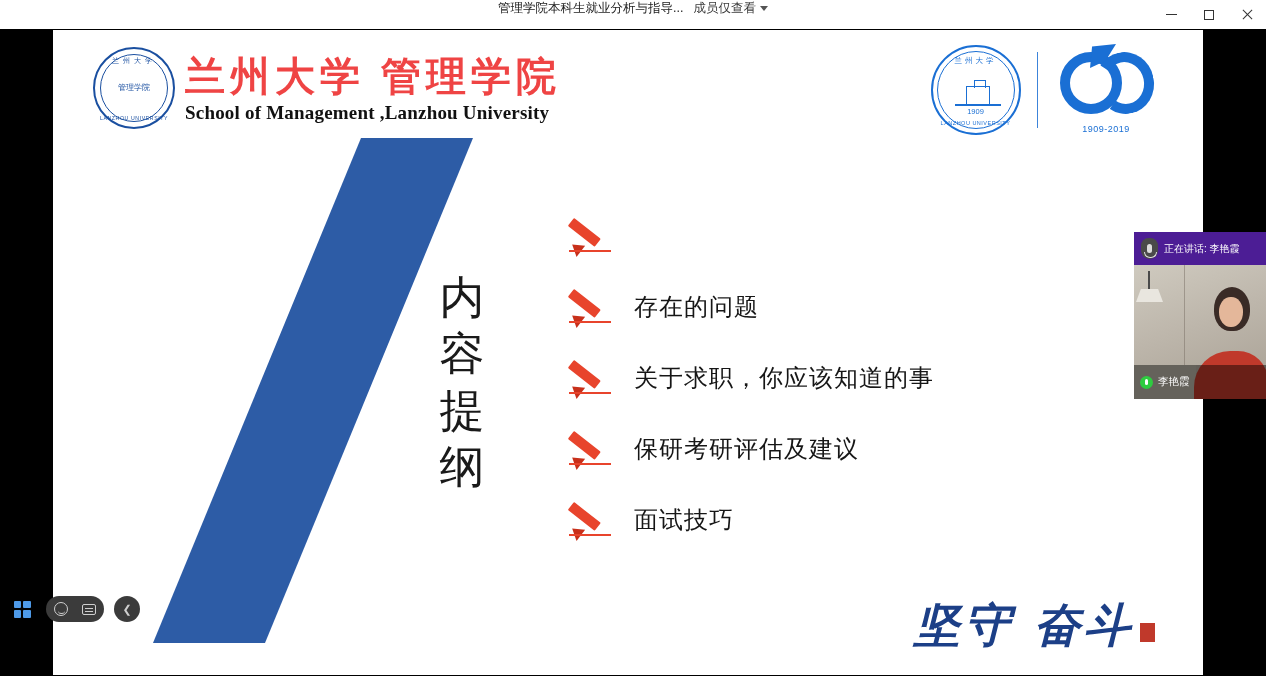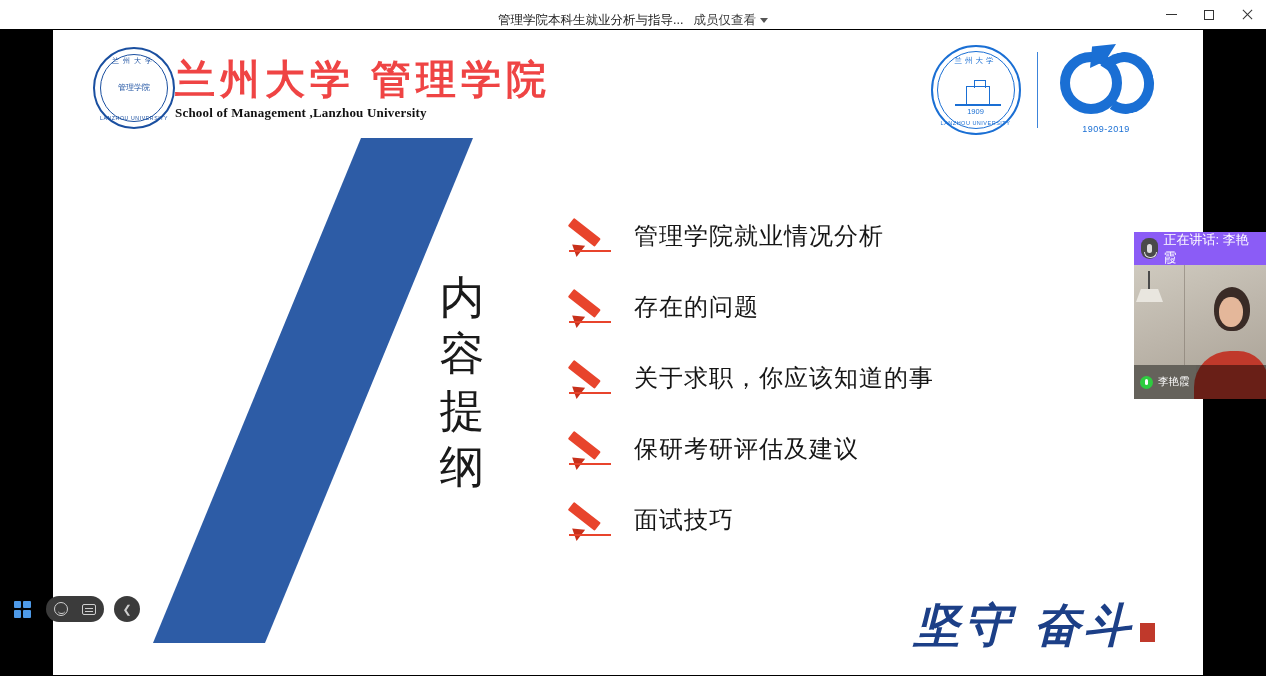--- a/index.html
+++ b/index.html
@@ -8,21 +8,21 @@
     overflow: hidden;
     background: #000;
     font-family: "Liberation Sans", sans-serif;
   }
 
   
   .titlebar {
     position: absolute; top: 0; left: 0;
     width: 1266px; height: 29px;
     background: #ffffff;
-    display: flex; align-items: flex-end; justify-content: center;
+    display: flex; align-items: flex-start; justify-content: center;
   }
   .titlebar-center {
     display: flex; align-items: center; gap: 10px;
     font-size: 12.5px; color: #222;
     white-space: nowrap;
   }
   .meeting-title { color: #1c1c1c; }
   .view-mode {
     color: #3a3a3a; display: flex; align-items: center; gap: 4px;
   }
@@ -64,21 +64,21 @@
     position: absolute;
     left: 53px; top: 1px;
     width: 1150px; height: 645px;
     background: #ffffff;
     overflow: hidden;
   }
 
   
   .logo-left {
     position: absolute; left: 40px; top: 17px;
-    display: flex; align-items: center; 
+    display: flex; align-items: center; gap: 10px;
   }
   .seal {
     width: 82px; height: 82px; border-radius: 50%;
     border: 2px solid #1a4fa0;
     position: relative;
     display: flex; align-items: center; justify-content: center;
   }
   .seal:after {
     content: ""; position: absolute;
     left: 5px; top: 5px; right: 5px; bottom: 5px;
@@ -100,21 +100,21 @@
     letter-spacing: 0.6px;
   }
   .univ-title-cn {
     font-family: Liberation Sans, sans-serif;
     font-size: 40px; color: #ef4444; letter-spacing: 5px;
     font-weight: bold;
     line-height: 1.15;
   }
   .univ-title-en {
     font-family: "Liberation Serif", serif;
-    font-size: 13px; color: #111; font-weight: bold;
+    font-size: 19px; color: #111; font-weight: bold;
     letter-spacing: 0.2px; margin-top: 3px;
   }
 
   .logo-right {
     position: absolute; right: 45px; top: 14px;
     display: flex; align-items: center; gap: 16px;
   }
   .seal2 {
     width: 90px; height: 90px; border-radius: 50%;
     border: 2px solid #1a6fd4; position: relative;
@@ -254,24 +254,24 @@
   }
 
   
   .video-panel {
     position: absolute;
     right: 0px; top: 203px;
     width: 132px; height: 167px;
     background: #1f1f1f;
   }
   .video-header {
-    height: 33px; background: #8b5cf6;
+    height: 33px; background: #4c1d95;
     display: flex; align-items: center; gap: 6px;
     padding: 0 7px;
-    color: #fff; font-size: 13px;
+    color: #fff; font-size: 10px;
   }
   .mic-badge {
     width: 17px; height: 21px; border-radius: 8px 8px 9px 9px;
     background: #4a4a4a;
     display: flex; align-items: center; justify-content: center;
   }
   .mic-glyph {
     width: 5px; height: 9px; background: #ddd; border-radius: 3px;
     position: relative;
   }
@@ -456,21 +456,20 @@
       <span>纲</span>
     </div>
 
     <div class="outline">
       <div class="outline-item">
         <span class="pen-icon">
           <span class="pen-body"></span>
             <span class="pen-tip"></span>
             <span class="pen-underline"></span>
         </span>
-        <span class="outline-label">管理学院就业情况分析</span>
       </div>
       <div class="outline-item">
         <span class="pen-icon">
           <span class="pen-body"></span>
             <span class="pen-tip"></span>
             <span class="pen-underline"></span>
         </span>
         <span class="outline-label">存在的问题</span>
       </div>
       <div class="outline-item">

